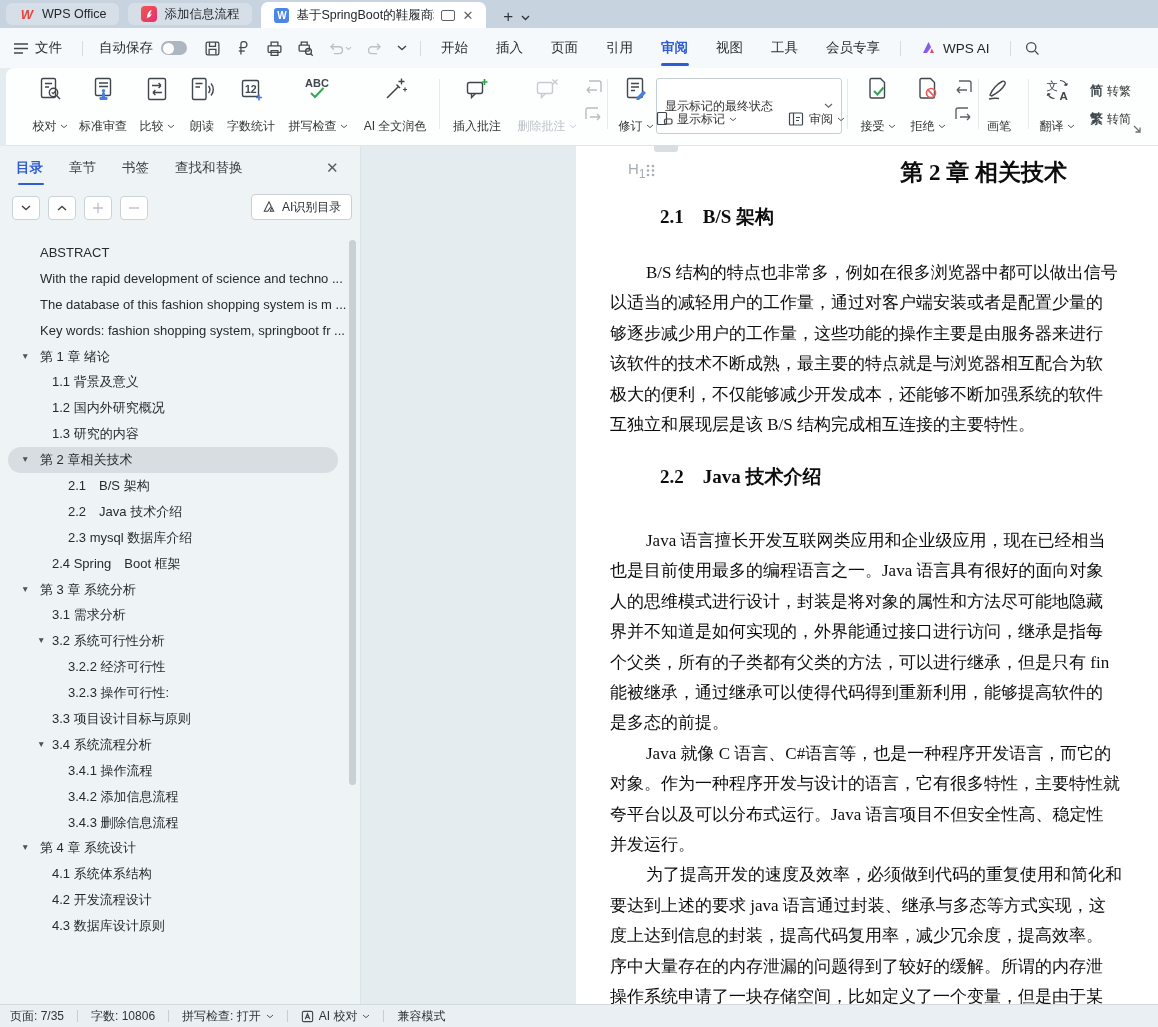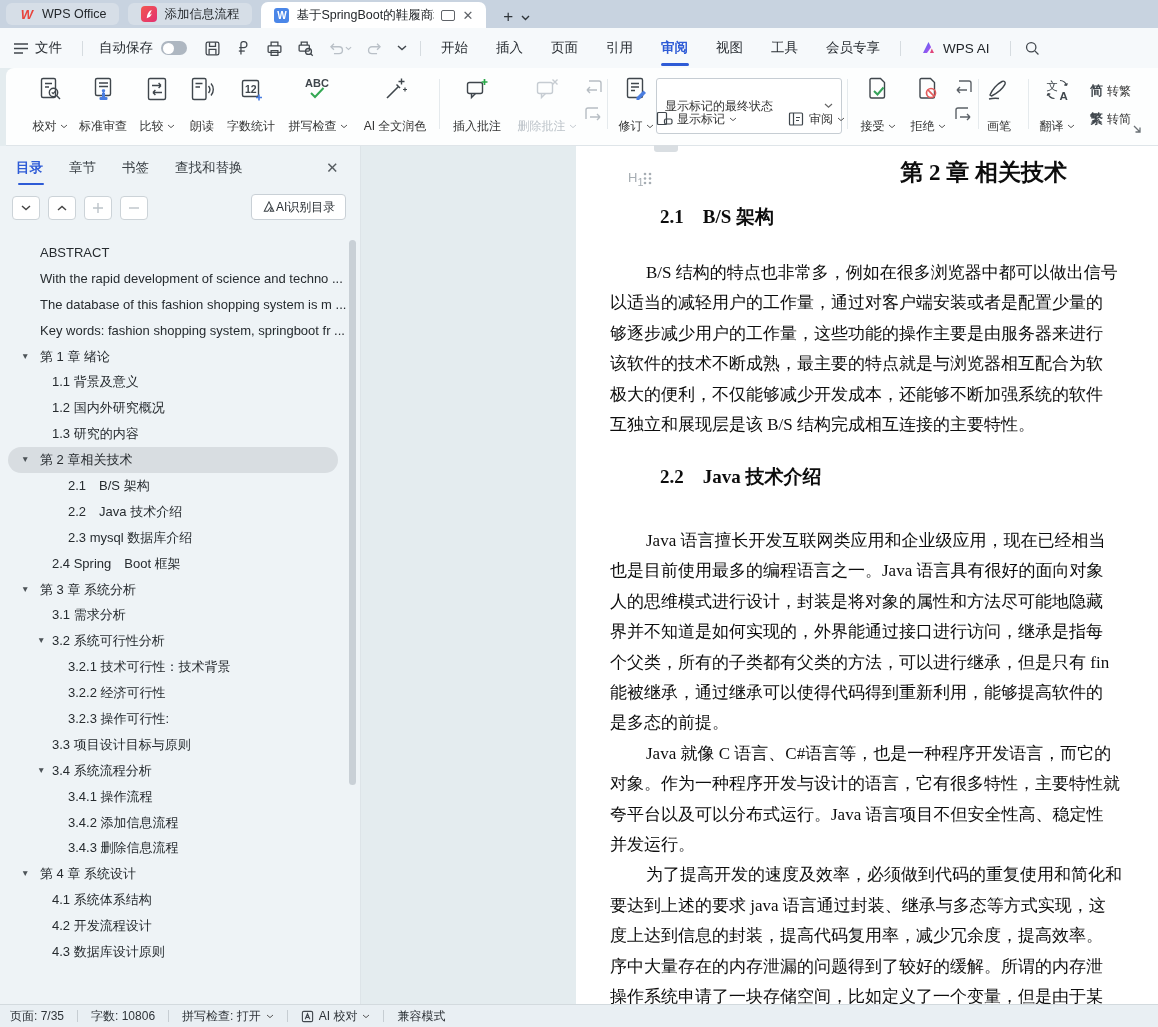--- a/index.html
+++ b/index.html
@@ -44,33 +44,33 @@
   .zch{font-size:13px;font-weight:bold;color:#3f464c}
   
   .sidebar{position:absolute;top:146px;left:0;width:360px;height:858px;background:#eef3f6;border-right:1px solid #dde4e8;overflow:hidden}
   .stabs{display:flex;gap:26px;padding:13px 0 0 16px;font-size:13.5px;color:#3a4045}
   .stab{position:relative;padding-bottom:8px}
   .stab.active{color:#2e5bd6;font-weight:bold}
   .stab.active:after{content:"";position:absolute;left:2px;bottom:0;width:26px;height:2.5px;background:#2e5bd6;border-radius:2px}
   .sclose{position:absolute;top:13px;left:326px;color:#565c61;font-size:15px}
   .sctr{position:absolute;top:50px;left:12px;display:flex;gap:8px}
   .sbtn{width:26px;height:22px;border:1px solid #ccd3d8;border-radius:4px;background:#fff;display:flex;align-items:center;justify-content:center}
-  .aibtn{position:absolute;top:48px;left:251px;height:24px;display:flex;align-items:center;padding:0 10px;border:1px solid #c9d0d6;border-radius:4px;background:#fff;font-size:12px;color:#2b3035}
+  .aibtn{position:absolute;top:48px;left:251px;height:24px;display:flex;align-items:center;gap:6px;padding:0 10px;border:1px solid #c9d0d6;border-radius:4px;background:#fff;font-size:12px;color:#2b3035}
   .toc{position:absolute;top:94px;left:0;width:348px}
   .trow{position:relative;height:25.9px;line-height:25.9px;font-size:13px;color:#262b2f;white-space:nowrap;overflow:hidden}
   .l0{padding-left:40px}.l1{padding-left:52px}.l2{padding-left:68px}
   .ar{position:absolute;font-size:8.5px;color:#4c5257;top:0}
   .l0 .ar{left:21px}.l1 .ar{left:37px}
   .sel{background:#d8dde1;border-radius:13px;margin:0 10px 0 8px;padding-left:32px}
   .sel .ar{left:13px}
   .sthumb{position:absolute;left:349px;top:94px;width:7px;height:545px;background:#c9d0d6;border-radius:3.5px}
   
   .page{position:absolute;left:576px;top:146px;width:815px;height:858px;background:#fff}
   .pgap{position:absolute;left:78px;top:-1px;width:24px;height:7px;background:#d9dee2;border-radius:0 0 3px 3px}
-  .h1mk{position:absolute;left:52px;top:24px;color:#a6adb3;font-size:13px;display:flex;align-items:center}
+  .h1mk{position:absolute;left:52px;top:14px;color:#a6adb3;font-size:15px;display:flex;align-items:center}
   .dtitle{position:absolute;top:11px;left:0;width:100%;text-align:center;font-family:"Liberation Serif","DejaVu Serif",serif;font-weight:bold;font-size:23px;color:#0d0d0d}
   .dh2{position:absolute;left:84px;font-family:"Liberation Serif","DejaVu Serif",serif;font-weight:bold;font-size:19px;color:#0d0d0d;white-space:nowrap}
   .dpar{position:absolute;left:34px;right:0;font-family:"Liberation Serif","DejaVu Serif",serif;font-size:17px;line-height:30.4px;color:#0d0d0d}
   .dl{white-space:nowrap;overflow:hidden}
   .ind{text-indent:36px}
   
   .status{position:absolute;left:0;bottom:0;width:1158px;height:23px;background:#e9eff3;border-top:1px solid #d3dade;display:flex;align-items:center;font-size:12px;color:#2e3338;padding-left:10px;box-sizing:border-box}
   .ssep{width:1px;height:12px;background:#c6cdd2;margin:0 13px}
   .sit{display:flex;align-items:center;gap:5px;white-space:nowrap}
 </style>
@@ -523,21 +523,20 @@
     <div class="trow l1"><span>1.2  国内外研究概况</span></div>
     <div class="trow l1"><span>1.3  研究的内容</span></div>
     <div class="trow l0 sel"><span class="ar">▼</span><span>第 2 章相关技术</span></div>
     <div class="trow l2"><span>2.1　B/S 架构</span></div>
     <div class="trow l2"><span>2.2　Java 技术介绍</span></div>
     <div class="trow l2"><span>2.3 mysql 数据库介绍</span></div>
     <div class="trow l1"><span>2.4 Spring　Boot 框架</span></div>
     <div class="trow l0"><span class="ar">▼</span><span>第 3 章 系统分析</span></div>
     <div class="trow l1"><span>3.1 需求分析</span></div>
     <div class="trow l1"><span class="ar">▼</span><span>3.2 系统可行性分析</span></div>
-    <div class="trow l2"><span>3.2.1 技术可行性：技术背景</span></div>
     <div class="trow l2"><span>3.2.2 经济可行性</span></div>
     <div class="trow l2"><span>3.2.3 操作可行性:</span></div>
     <div class="trow l1"><span>3.3 项目设计目标与原则</span></div>
     <div class="trow l1"><span class="ar">▼</span><span>3.4 系统流程分析</span></div>
     <div class="trow l2"><span>3.4.1 操作流程</span></div>
     <div class="trow l2"><span>3.4.2 添加信息流程</span></div>
     <div class="trow l2"><span>3.4.3 删除信息流程</span></div>
     <div class="trow l0"><span class="ar">▼</span><span>第 4 章 系统设计</span></div>
     <div class="trow l1"><span>4.1 系统体系结构</span></div>
     <div class="trow l1"><span>4.2 开发流程设计</span></div>

